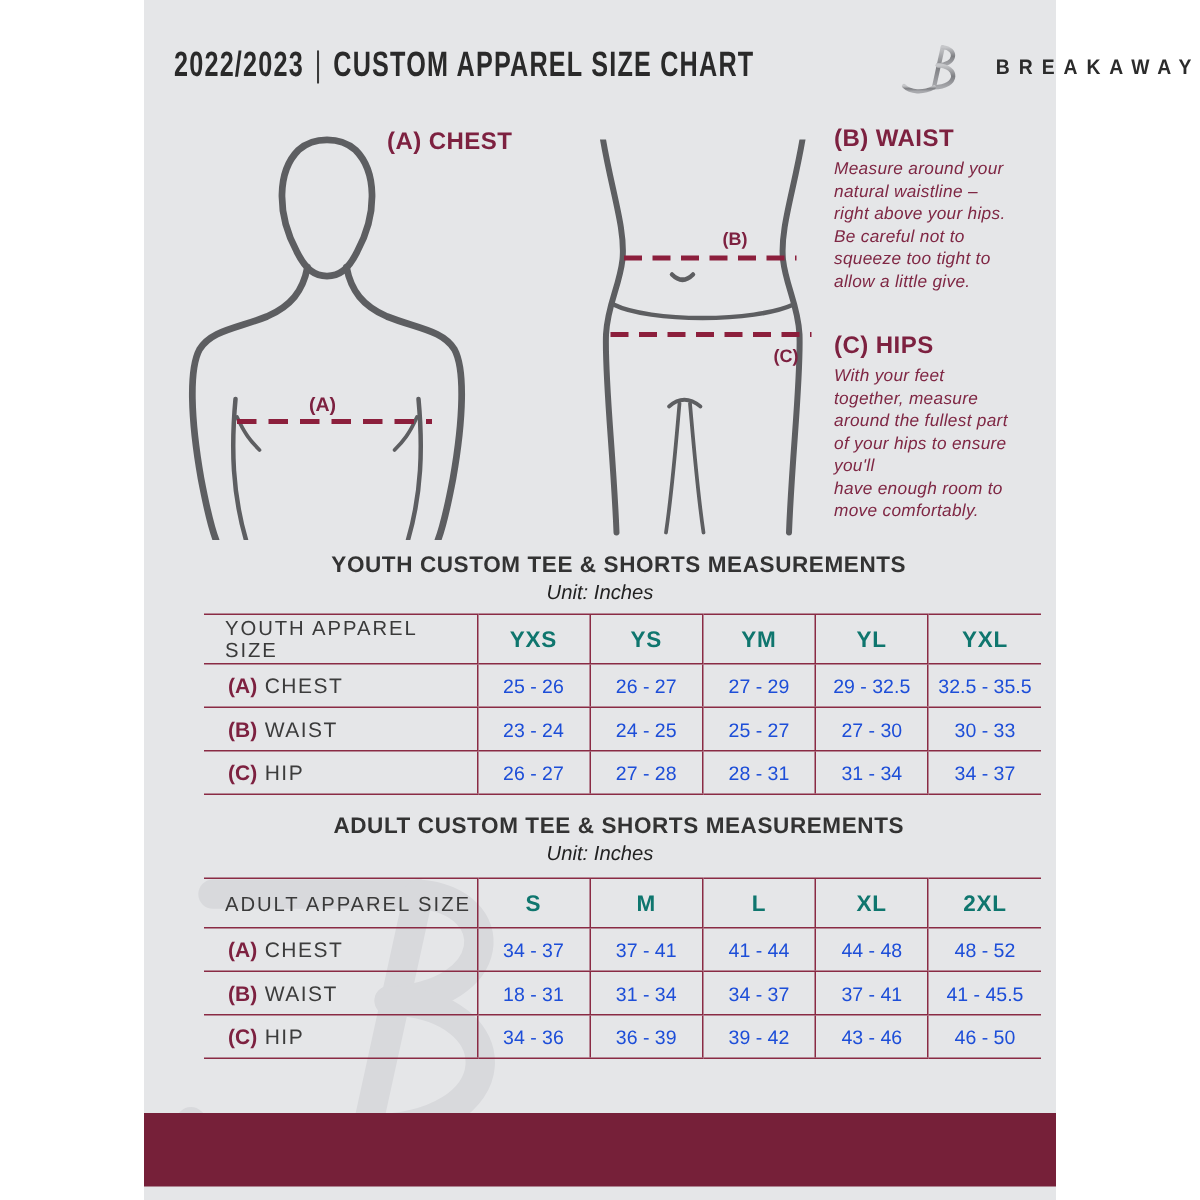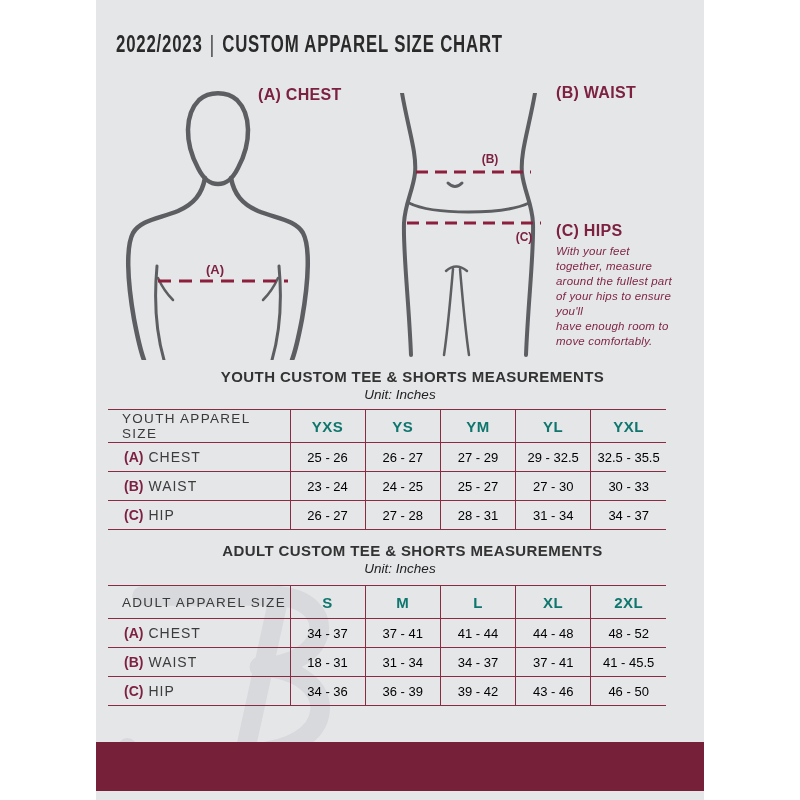--- a/index.html
+++ b/index.html
@@ -36,30 +36,30 @@
   .guide-body{position:absolute;font-style:italic;font-size:11.5px;line-height:15px;
     color:#7f2744;white-space:pre-line;letter-spacing:.2px;}
 
   
   .sec-title{position:absolute;left:0;right:0;text-align:center;font-weight:bold;
     font-size:15px;color:#333;letter-spacing:.4px;padding-left:25px;}
   .sec-unit{position:absolute;left:0;right:0;text-align:center;font-style:italic;
     font-size:13.5px;color:#222;}
 
   
-  table.size{position:absolute;left:12px;width:558px;border-collapse:collapse;table-layout:fixed;
+  table.size{position:absolute;left:40px;width:558px;border-collapse:collapse;table-layout:fixed;
     background:transparent;}
   table.size col.c-label{width:182px;}
   table.size col.c-val{width:75.2px;}
   table.size th,table.size td{border-top:1px solid #8a2b44;border-bottom:1px solid #8a2b44;
     text-align:center;vertical-align:middle;background:transparent;}
   table.size thead th{height:33px;font-size:15px;font-weight:bold;color:#0f766e;letter-spacing:.5px;}
   table.size thead th.lab{font-weight:400;font-size:13.5px;letter-spacing:1.3px;color:#3a3a3a;
     text-align:left;padding-left:14px;}
-  table.size td{height:29px;font-size:13px;color:#000000;}
+  table.size td{height:29px;font-size:13px;color:#1d4ed8;}
   table.size td.lab{text-align:left;padding-left:16px;font-size:14px;color:#3c3c3c;letter-spacing:1px;}
   table.size td.lab .key{font-weight:bold;color:var(--maroon);letter-spacing:0;margin-right:5px;}
   table.size .vline{border-left:1.5px solid #8a2b44;}
 
   
   .footer-bar{position:absolute;left:0;right:0;top:742px;height:49px;background:var(--maroon-bar);}
 </style>
 </head>
 <body>
 
@@ -74,20 +74,39 @@
         <path d="M 30,23.5 C 47,24 47,41 27,41"></path>
         <path d="M 27,41 C 18,46 8,45 3,40"></path>
       </g>
     </svg>
 
     <div class="layer">
 
       <div class="hdr">
         <div class="hdr-title">
           <span>2022/2023</span><span class="div">|</span><span>CUSTOM APPAREL SIZE CHART</span>
+        </div>
+        <div class="brand">
+          <svg width="42" height="40" viewBox="0 0 50 48">
+            <defs>
+              <linearGradient id="mg" x1="0" y1="0" x2="0" y2="1">
+                <stop offset="0" stop-color="#c6c7ca"></stop>
+                <stop offset=".5" stop-color="#7e7f83"></stop>
+                <stop offset="1" stop-color="#a8a9ad"></stop>
+              </linearGradient>
+            </defs>
+            <g stroke="url(#mg)" stroke-width="3.4" fill="none" stroke-linecap="round">
+              <path d="M 6,9 L 34,9"></path>
+              <path d="M 34,9 L 27,41"></path>
+              <path d="M 34,9 C 46,10 45,23 30,23.5"></path>
+              <path d="M 30,23.5 C 47,24 47,41 27,41"></path>
+              <path d="M 27,41 C 18,46 8,45 3,40"></path>
+            </g>
+          </svg>
+          <span class="brand-name">BREAKAWAY</span>
         </div>
       </div>
 
       <svg class="fig" style="left:18px;top:84px" width="200" height="276" viewBox="0 0 200 276">
         <g stroke="#5d5e61" fill="none" stroke-linecap="round">
           <path stroke-width="4.5" d="M 84,84 C 70,58 71,30 85,16 C 95,7 113,7 123,16 C 137,30 138,58 124,84 C 118,96 112,100 104,100 C 96,100 90,96 84,84"></path>
           <path stroke-width="4.5" d="M 91,94 C 88,110 80,120 64,127 C 44,135 27,136 19,149 C 12,162 13,195 20,235 C 24,256 27,268 30,276"></path>
           <path stroke-width="4.5" d="M 117,94 C 120,110 128,120 144,127 C 164,135 181,136 189,149 C 196,162 195,195 188,235 C 184,256 181,268 178,276"></path>
           <path stroke-width="3" d="M 43,182 C 40,215 41,245 50,276"></path>
           <path stroke-width="2.5" d="M 44,194 C 49,205 53,210 59,216"></path>
@@ -110,20 +129,26 @@
         </g>
         <path d="M 23,79 L 138,79" stroke="#8c1f3c" stroke-width="3.2" stroke-dasharray="12 7" fill="none"></path>
         <text x="97" y="70" text-anchor="middle" font-size="12" font-weight="bold" fill="#7d2140">(B)</text>
         <path d="M 14,130 L 148,130" stroke="#8c1f3c" stroke-width="3.2" stroke-dasharray="12 7" fill="none"></path>
         <text x="131" y="148" text-anchor="middle" font-size="12" font-weight="bold" fill="#7d2140">(C)</text>
       </svg>
 
       <div class="guide-head" style="left:162px;top:86px">(A) CHEST</div>
 
       <div class="guide-head" style="left:460px;top:84px">(B) WAIST</div>
+      <div class="guide-body" style="left:460px;top:106px;width:145px">Measure around your
+natural waistline –
+right above your hips.
+Be careful not to
+squeeze too tight to
+allow a little give.</div>
 
       <div class="guide-head" style="left:460px;top:222px">(C) HIPS</div>
       <div class="guide-body" style="left:460px;top:244px;width:150px">With your feet
 together, measure
 around the fullest part
 of your hips to ensure
 you'll
 have enough room to
 move comfortably.</div>
 

